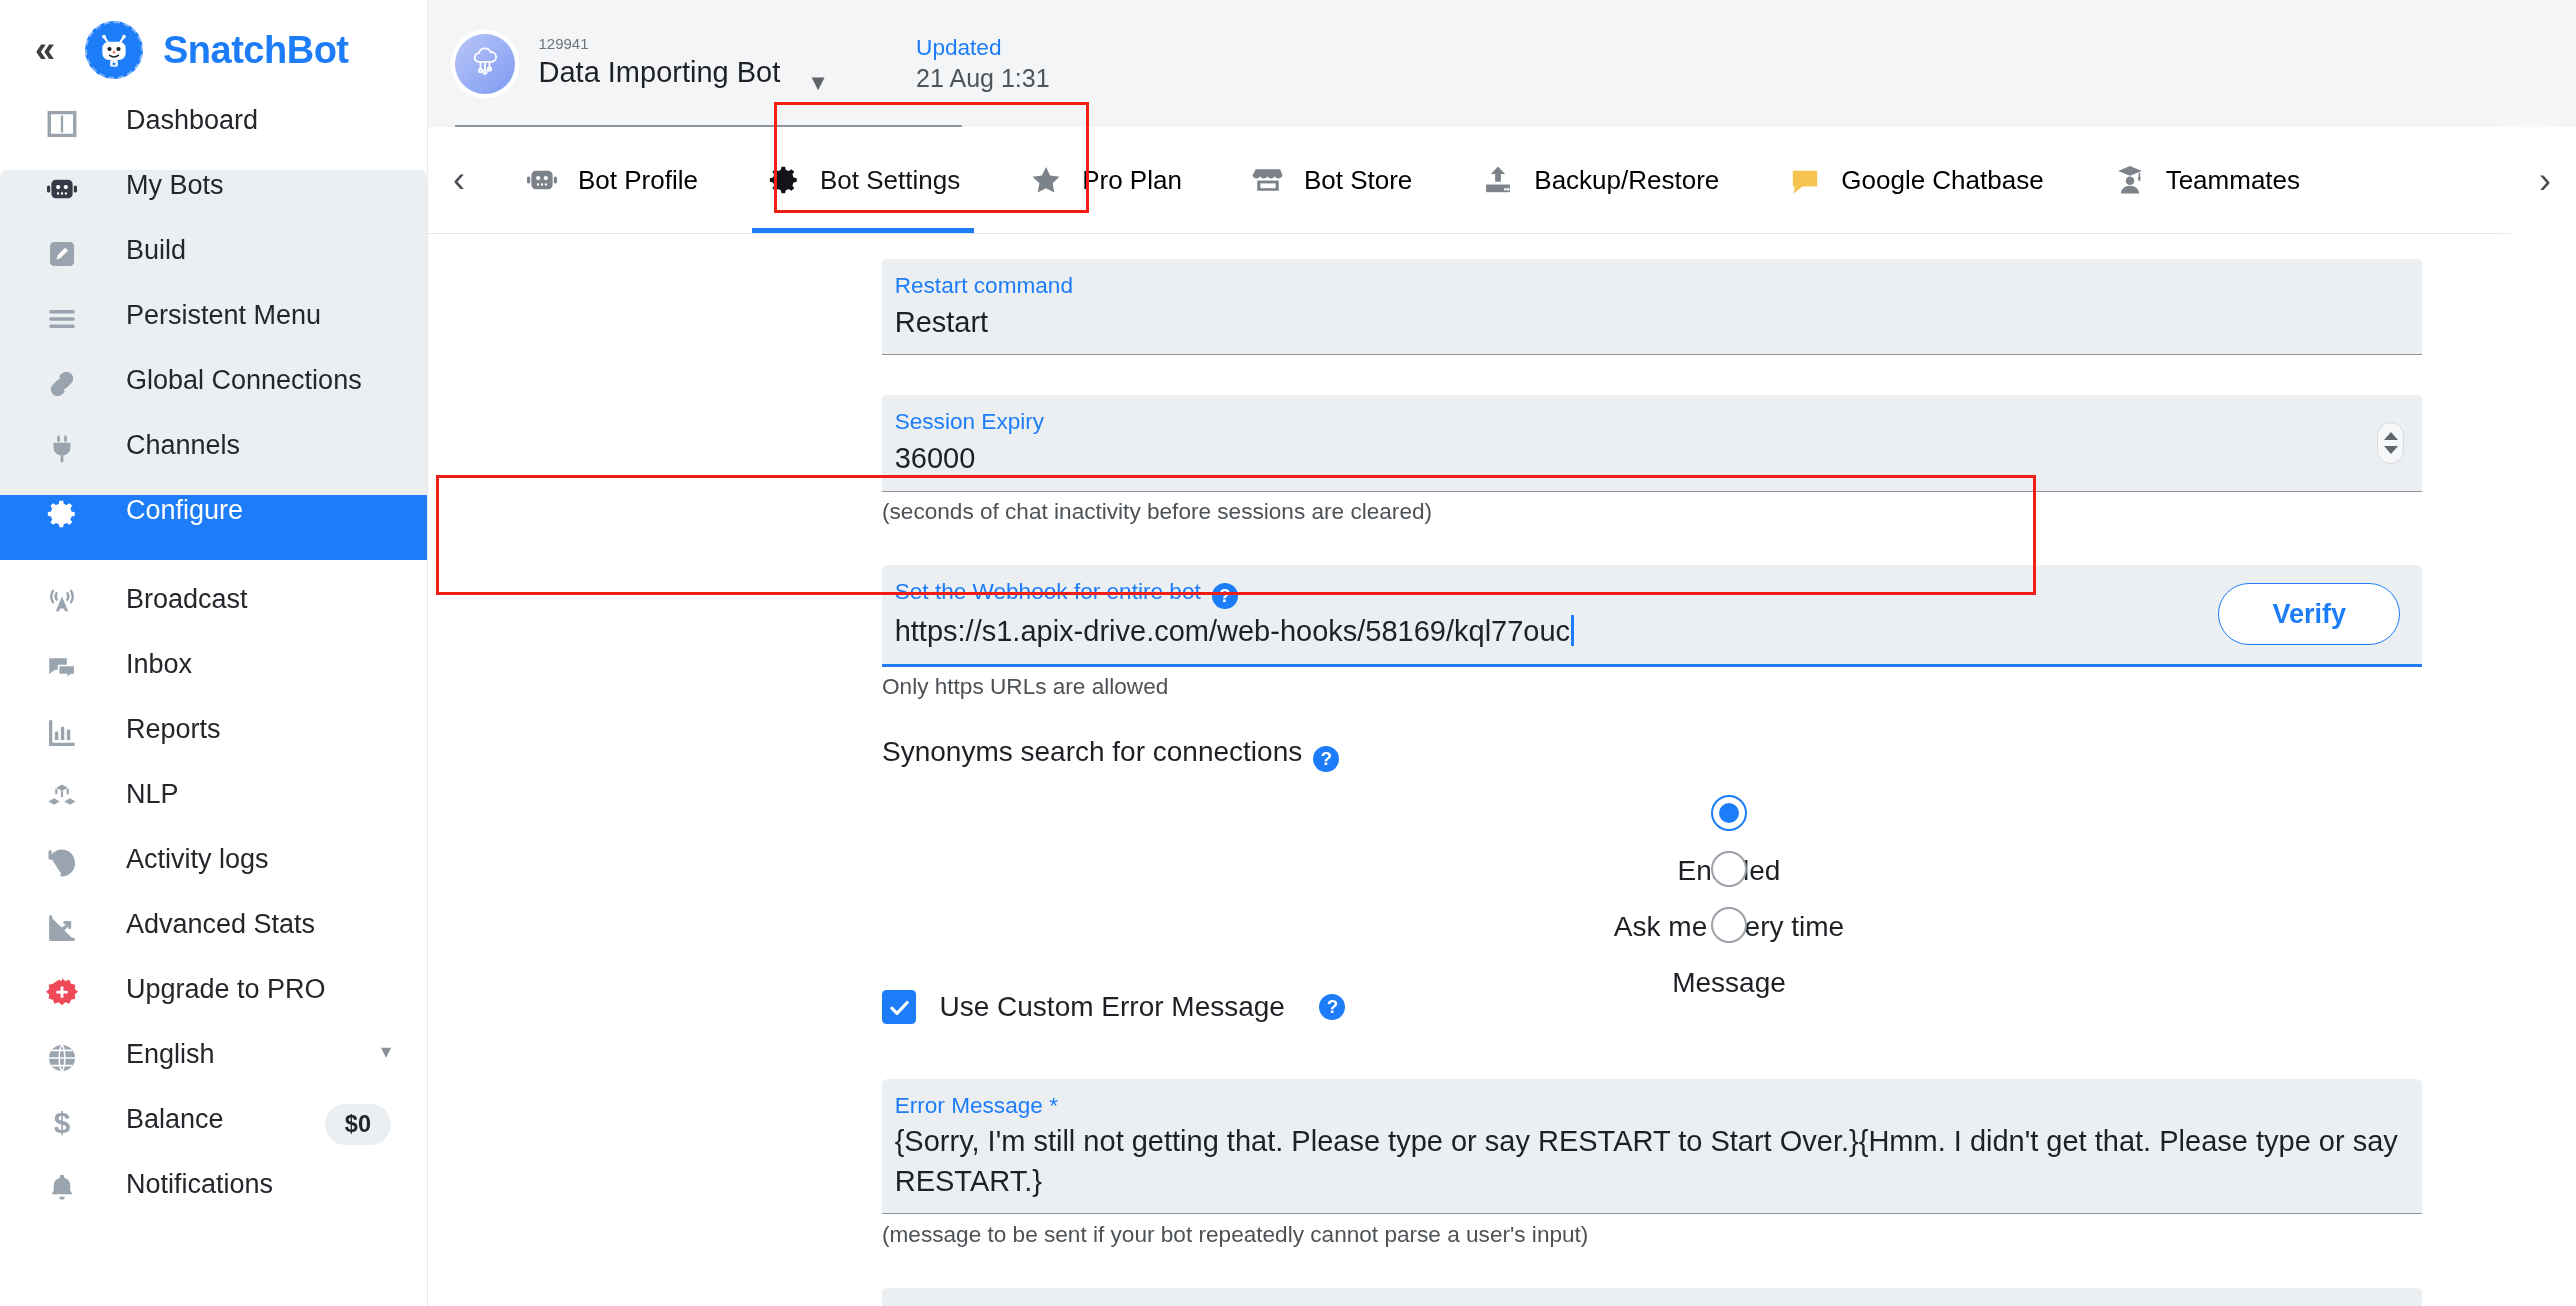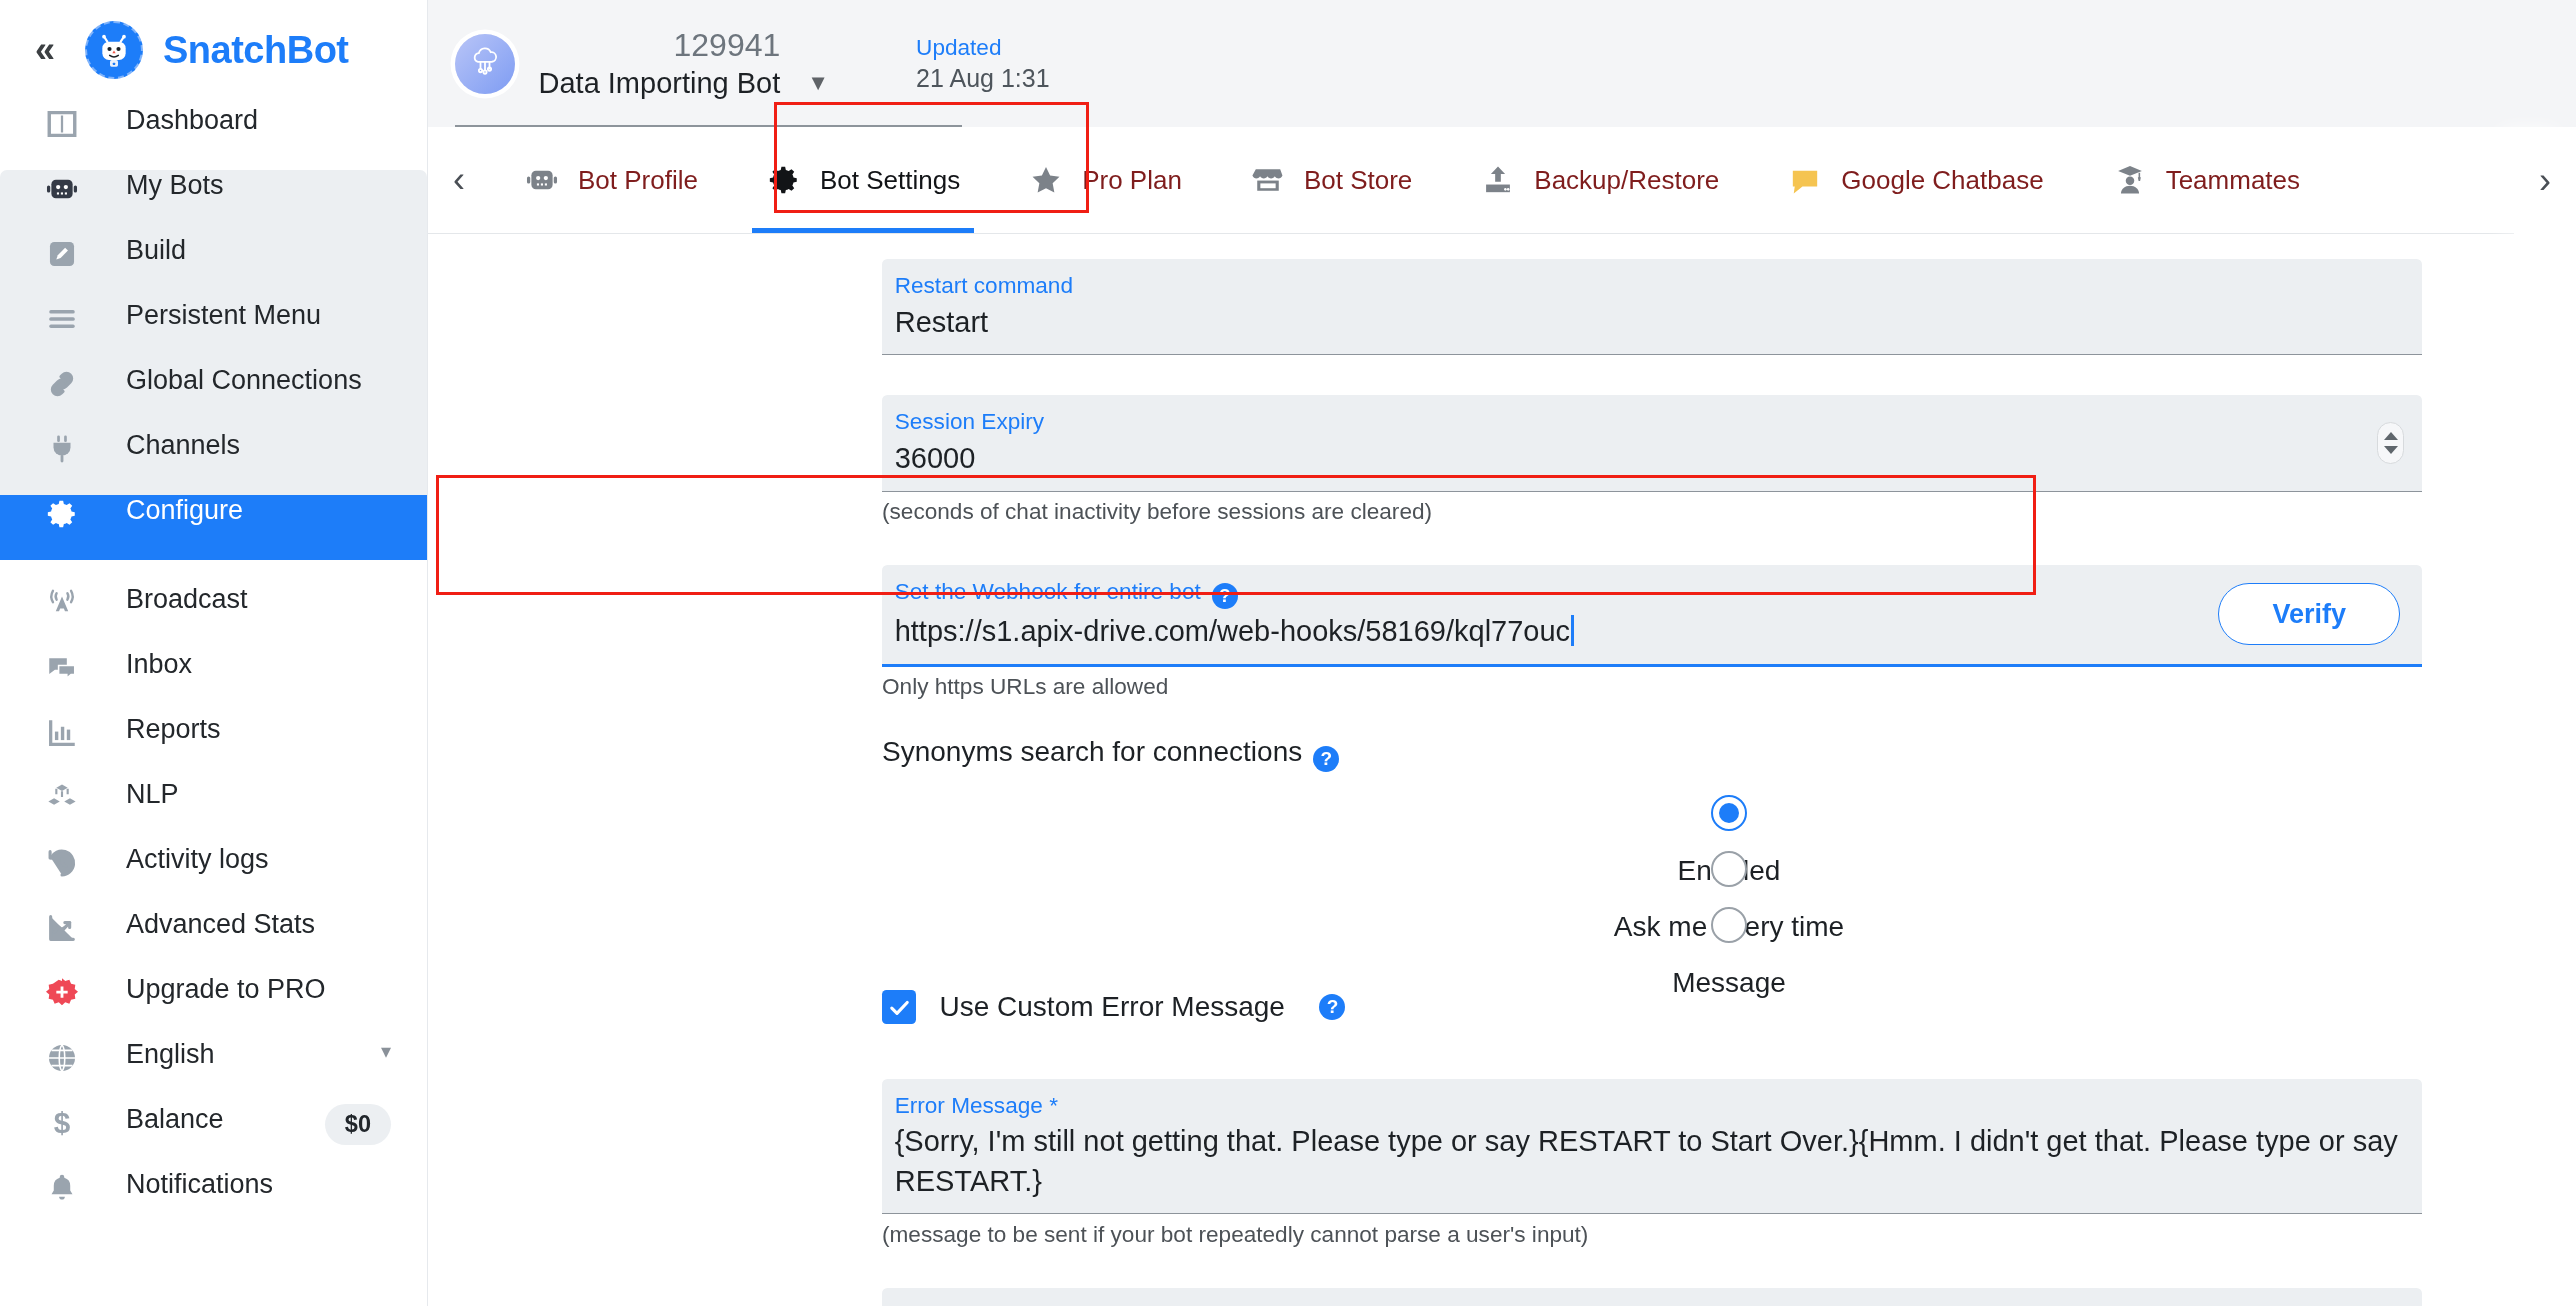--- a/index.html
+++ b/index.html
@@ -97,21 +97,21 @@
   }
   .bot-avatar {
     width: 60px; height: 60px; border-radius: 50%;
     background: linear-gradient(135deg,#b9c5f7 0%, #7e9cf3 100%);
     display: flex; align-items: center; justify-content: center;
     flex: 0 0 60px;
     box-shadow: 0 0 0 4.5px #ffffff;
   }
   .bot-avatar svg { width: 36px; height: 36px; }
   .bot-meta { margin-left: 23.5px; }
-  .bot-id { font-size: 32px; color: #6d757d; line-height: 1.25; text-align: right; }
+  .bot-id { font-size: 15px; color: #6d757d; line-height: 1.25; }
   .bot-title { font-size: 29px; color: #1d2125; line-height: 1.3; }
   .bot-caret {
     margin-left: 27px; color: #5f6368; font-size: 22px;
     align-self: flex-end; margin-bottom: 31px;
   }
   .bot-updated { margin-left: 87px; }
   .updated-label { font-size: 22.6px; color: #1d7df9; line-height: 1.3; }
   .updated-value { font-size: 25px; color: #4e555c; line-height: 1.3; }
   .bot-underline {
     position: absolute; left: 27px; bottom: 0;
@@ -135,21 +135,21 @@
     box-shadow: -16.3px 0 20px -3.6px rgba(255,255,255,0.96);
     z-index: 3;
   }
   .tabs { display: flex; align-items: stretch; flex: 1 1 auto; overflow: hidden; }
   .tab {
     display: flex; align-items: center; gap: 18px;
     padding: 0 34px;
     cursor: pointer; position: relative;
     white-space: nowrap;
   }
-  .tab-label { font-size: 26px; color: #7f1d1d; }
+  .tab-label { font-size: 26px; color: #000000; }
   .tab-ico { width: 36px; height: 36px; display: flex; align-items: center; justify-content: center; color: #7c8289; flex: 0 0 36px; }
   .tab-ico svg { width: 34px; height: 34px; fill: currentColor; display:block; }
   .tab.active .tab-label { color: #121417; font-weight: 500; }
   .tab.active .tab-ico { color: #121417; }
   .tab.active:after {
     content: ""; position: absolute; left: 20px; right: 20px; bottom: 0;
     height: 5.4px; background: #1d7df9;
   }
   .tab-ico.yellow { color: #f5c451; }
 

